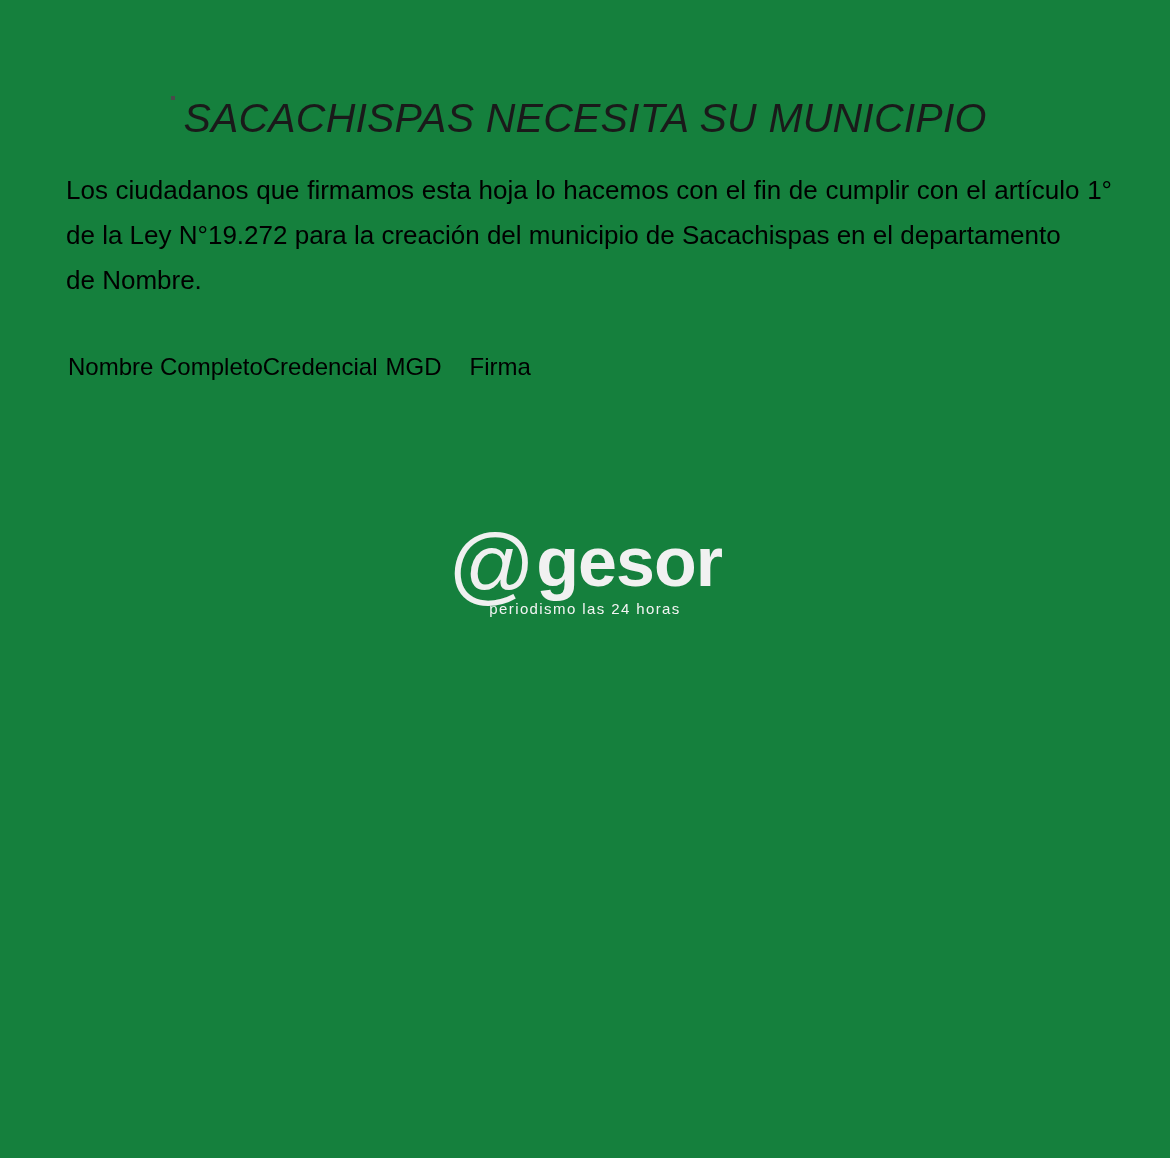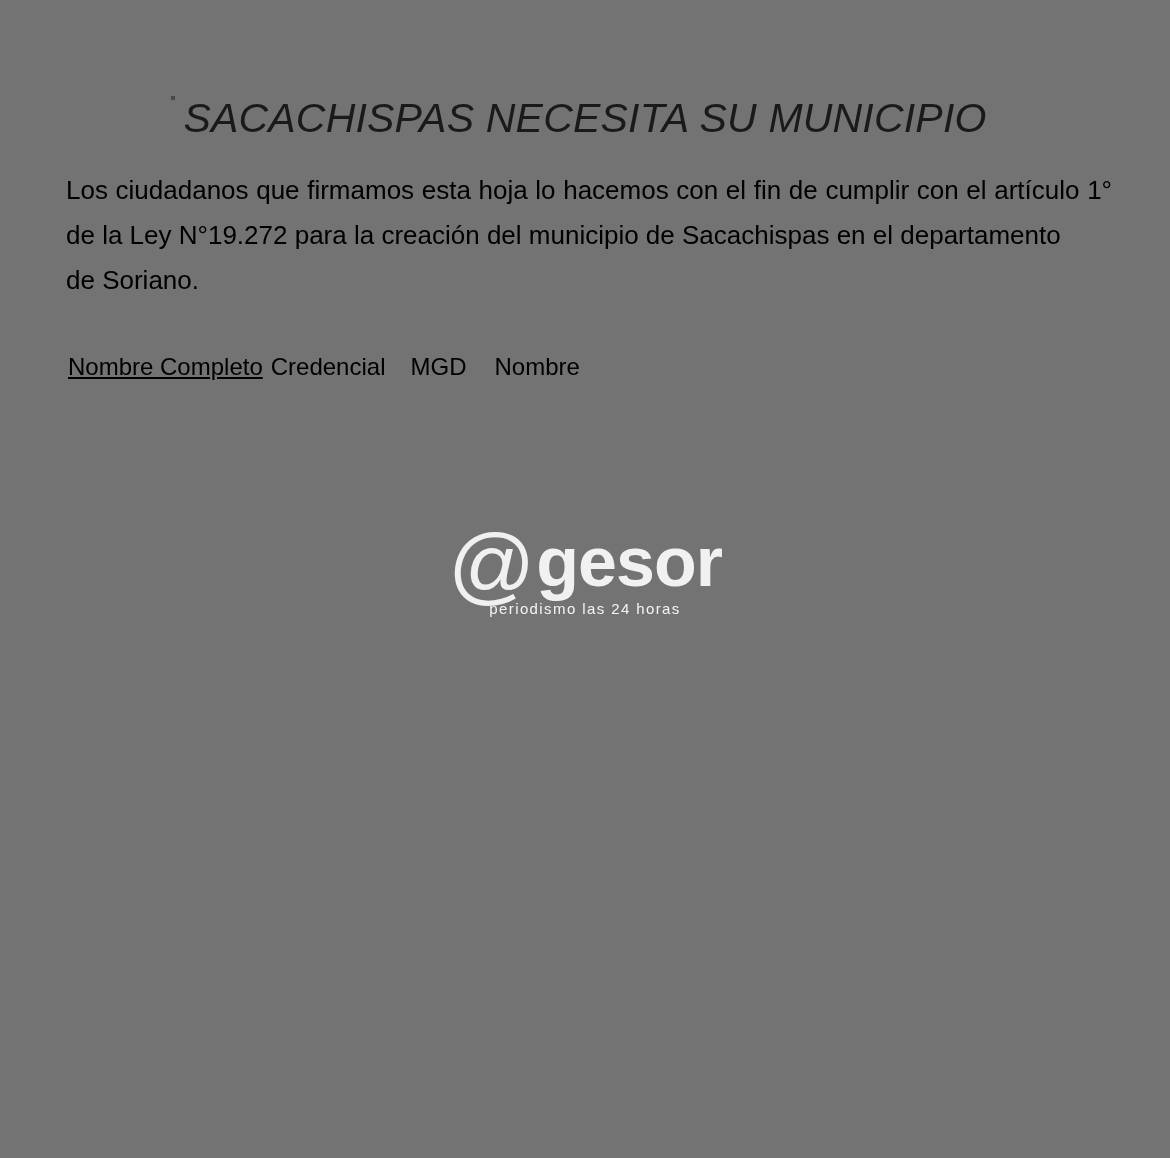--- a/index.html
+++ b/index.html
@@ -12,21 +12,21 @@
     height: 1158px;
     position: relative;
     font-family: "Liberation Sans", sans-serif;
     color: #000000;
     overflow: hidden;
   }
 
   .page {
     position: absolute;
     inset: 0;
-    background: #737373;
+    background: #15803d;
   }
 
   .doc-title {
     position: absolute;
     top: 68px;
     left: 0;
     width: 100%;
     text-align: center;
     font-family: "Liberation Sans", sans-serif;
     font-style: italic;
@@ -67,22 +67,22 @@
     top: 352px;
     left: 68px;
     display: flex;
     align-items: baseline;
     font-size: 24px;
     line-height: 30px;
     color: #000000;
     white-space: nowrap;
   }
   .columns-row .col-label { display: inline-block; }
-  .col-nombre { margin-right: 8px; text-decoration: underline; }
-  .col-credencial { margin-right: 25px; }
+  .col-nombre { margin-right: 0px; }
+  .col-credencial { margin-right: 8px; }
   .col-mgd { margin-right: 28px; }
   .col-firma { margin-right: 0; }
 
   .watermark {
     position: absolute;
     top: 520px;
     left: 0;
     width: 100%;
     text-align: center;
     pointer-events: none;
@@ -114,28 +114,28 @@
 <body>
 
 <div class="page">
 
   <div class="title-tick"></div>
 
   <h1 class="doc-title">SACACHISPAS NECESITA SU MUNICIPIO</h1>
 
   <div class="body-paragraph">
     <span>Los ciudadanos que firmamos esta hoja lo hacemos con el fin de cumplir con el artículo 1° de la Ley N°19.272 para la creación del municipio de Sacachispas  en el departamento</span>
-    <span class="last-line">de Soriano.</span>
+    <span class="last-line">de Nombre.</span>
   </div>
 
   <div class="columns-row">
     <span class="col-label col-nombre">Nombre Completo</span>
     <span class="col-label col-credencial">Credencial</span>
     <span class="col-label col-mgd">MGD</span>
-    <span class="col-label col-firma">Nombre</span>
+    <span class="col-label col-firma">Firma</span>
   </div>
 
   <div class="watermark">
     <div class="wm-main">
       <span class="wm-at">@</span><span>gesor</span>
     </div>
     <div class="wm-sub">periodismo las 24 horas</div>
   </div>
 
 </div>

